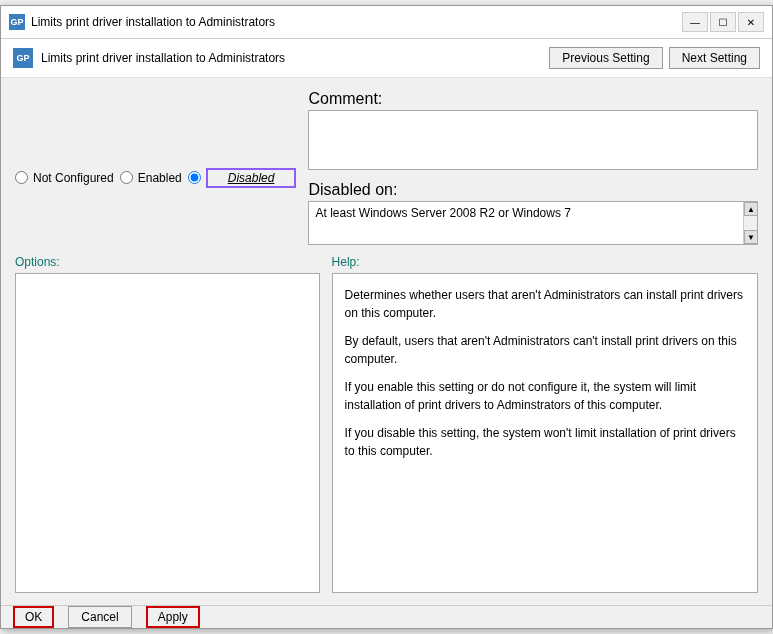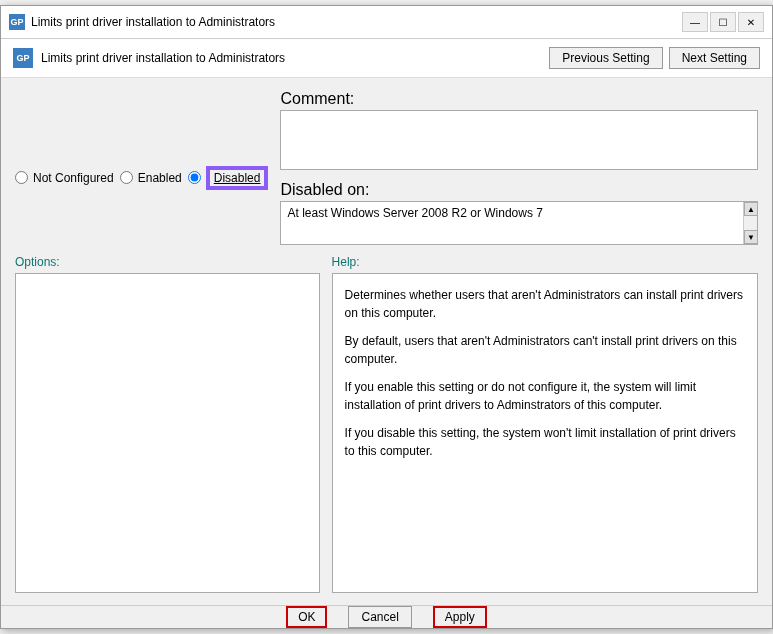--- a/index.html
+++ b/index.html
@@ -142,22 +142,23 @@
     .radio-item input[type="radio"] {
       cursor: pointer;
     }
 
     .radio-label-highlighted {
       text-decoration: underline;
       color: #000;
     }
 
     .radio-disabled-box {
-      border: 4px solid #8b5cf6;
-      padding: 1px 4px;
+      border: 2px solid #8b5cf6;
+      padding: 1px 20px;
+      font-style: italic;
     }
 
     .right-section {
       flex: 1;
       display: flex;
       flex-direction: column;
       gap: 8px;
     }
 
     .field-row {
@@ -261,24 +262,24 @@
       color: #000;
       position: relative;
     }
 
     .help-paragraph {
       margin-bottom: 10px;
     }
 
     .bottom-bar {
       display: flex;
-      justify-content: center;
+      justify-content: flex-start;
       align-items: center;
       padding: 0 12px;
-      gap: 21px;
+      gap: 14px;
       border-top: 1px solid #ccc;
       background: #f0f0f0;
     }
   </style>
 </head>
 <body>
 
 <div class="window">
 
   <div class="title-bar">

